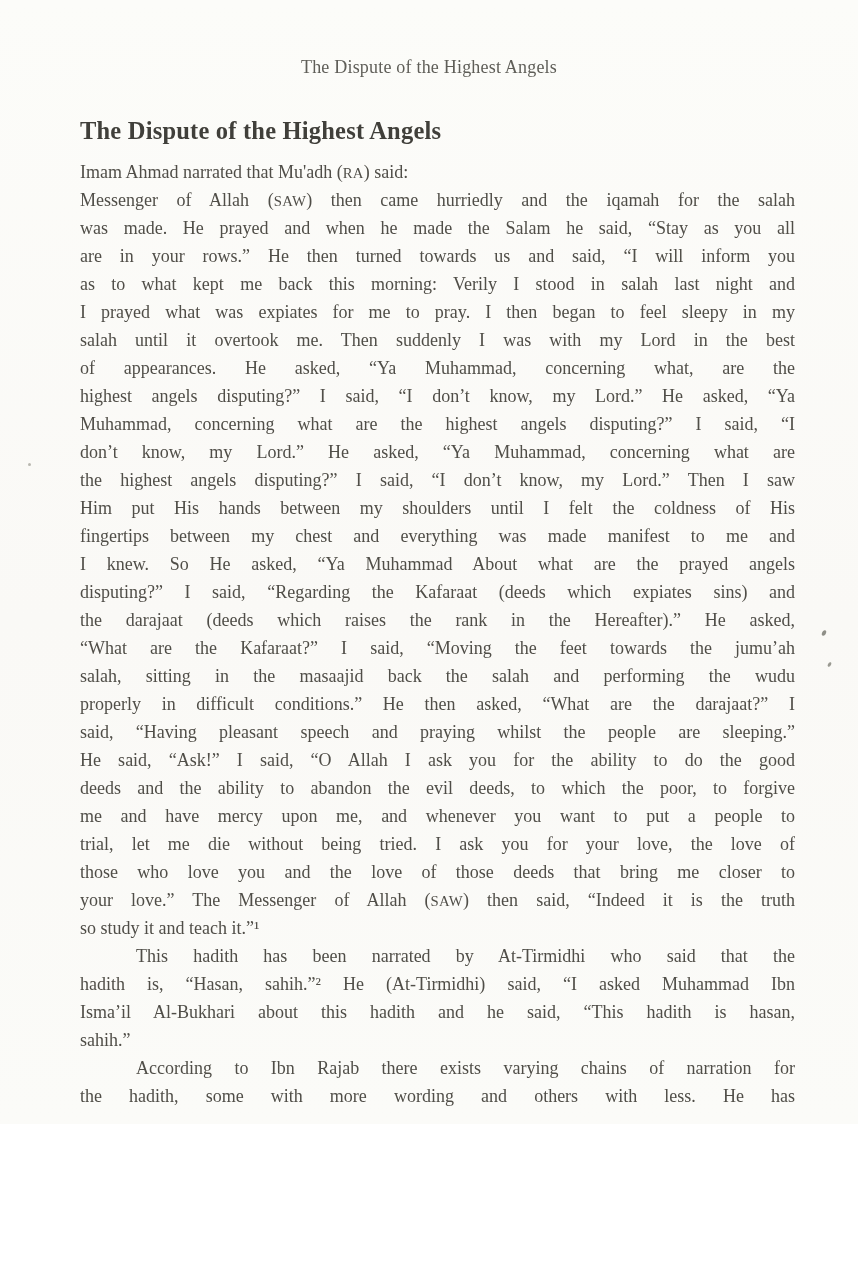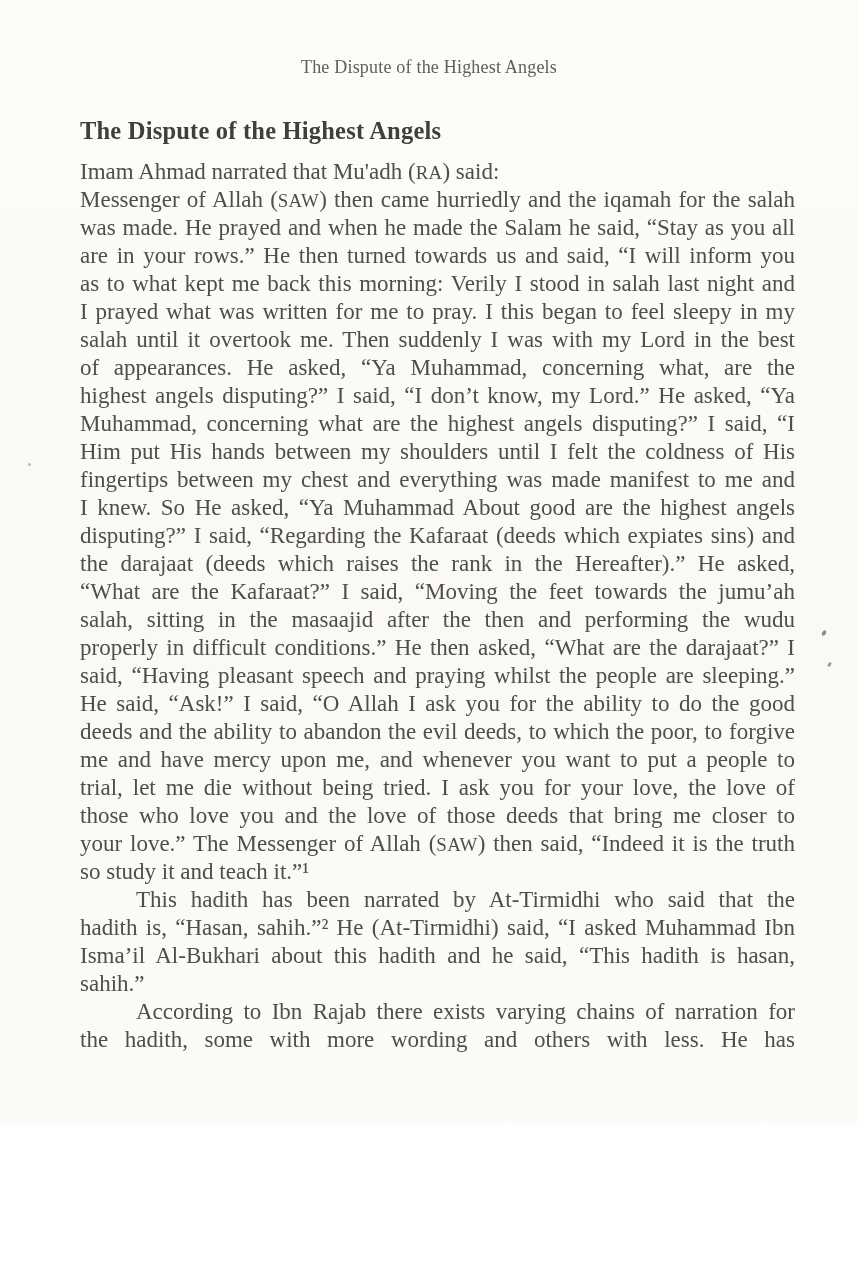--- a/index.html
+++ b/index.html
@@ -27,21 +27,21 @@
     top: 101px; left: 80px;
     font-size: 24.5px;
     font-weight: bold;
     letter-spacing: 0.2px;
     color: #403f3a;
   }
   .body-text {
     position: absolute;
     top: 158px; left: 80px;
     width: 715px;
-    font-size: 23px;
+    font-size: 18px;
     line-height: 28px;
     color: #504e48;
   }
   .para { margin: 0; }
   .line {
     height: 28px;
     overflow: hidden;
     text-align: justify;
     text-align-last: justify;
   }
@@ -73,32 +73,34 @@
 
   <div class="body-text">
       <div class="para">
         <div class="line endline">Imam Ahmad narrated that Mu'adh (<span class="acr">RA</span>) said:</div>
       </div>
       <div class="para">
         <div class="line">Messenger of Allah (<span class="acr">SAW</span>) then came hurriedly and the iqamah for the salah</div>
         <div class="line">was made. He prayed and when he made the Salam he said, “Stay as you all</div>
         <div class="line">are in your rows.” He then turned towards us and said, “I will inform you</div>
         <div class="line">as to what kept me back this morning: Verily I stood in salah last night and</div>
-        <div class="line">I prayed what was written for me to pray. I this began to feel sleepy in my</div>
+        <div class="line">I prayed what was expiates for me to pray. I then began to feel sleepy in my</div>
         <div class="line">salah until it overtook me. Then suddenly I was with my Lord in the best</div>
         <div class="line">of appearances. He asked, “Ya Muhammad, concerning what, are the</div>
         <div class="line">highest angels disputing?” I said, “I don’t know, my Lord.” He asked, “Ya</div>
         <div class="line">Muhammad, concerning what are the highest angels disputing?” I said, “I</div>
+        <div class="line">don’t know, my Lord.” He asked, “Ya Muhammad, concerning what are</div>
+        <div class="line">the highest angels disputing?” I said, “I don’t know, my Lord.” Then I saw</div>
         <div class="line">Him put His hands between my shoulders until I felt the coldness of His</div>
         <div class="line">fingertips between my chest and everything was made manifest to me and</div>
-        <div class="line">I knew. So He asked, “Ya Muhammad About good are the highest angels</div>
+        <div class="line">I knew. So He asked, “Ya Muhammad About what are the prayed angels</div>
         <div class="line">disputing?” I said, “Regarding the Kafaraat (deeds which expiates sins) and</div>
         <div class="line">the darajaat (deeds which raises the rank in the Hereafter).” He asked,</div>
         <div class="line">“What are the Kafaraat?” I said, “Moving the feet towards the jumu’ah</div>
-        <div class="line">salah, sitting in the masaajid after the then and performing the wudu</div>
+        <div class="line">salah, sitting in the masaajid back the salah and performing the wudu</div>
         <div class="line">properly in difficult conditions.” He then asked, “What are the darajaat?” I</div>
         <div class="line">said, “Having pleasant speech and praying whilst the people are sleeping.”</div>
         <div class="line">He said, “Ask!” I said, “O Allah I ask you for the ability to do the good</div>
         <div class="line">deeds and the ability to abandon the evil deeds, to which the poor, to forgive</div>
         <div class="line">me and have mercy upon me, and whenever you want to put a people to</div>
         <div class="line">trial, let me die without being tried. I ask you for your love, the love of</div>
         <div class="line">those who love you and the love of those deeds that bring me closer to</div>
         <div class="line">your love.” The Messenger of Allah (<span class="acr">SAW</span>) then said, “Indeed it is the truth</div>
         <div class="line endline">so study it and teach it.”¹</div>
       </div>

